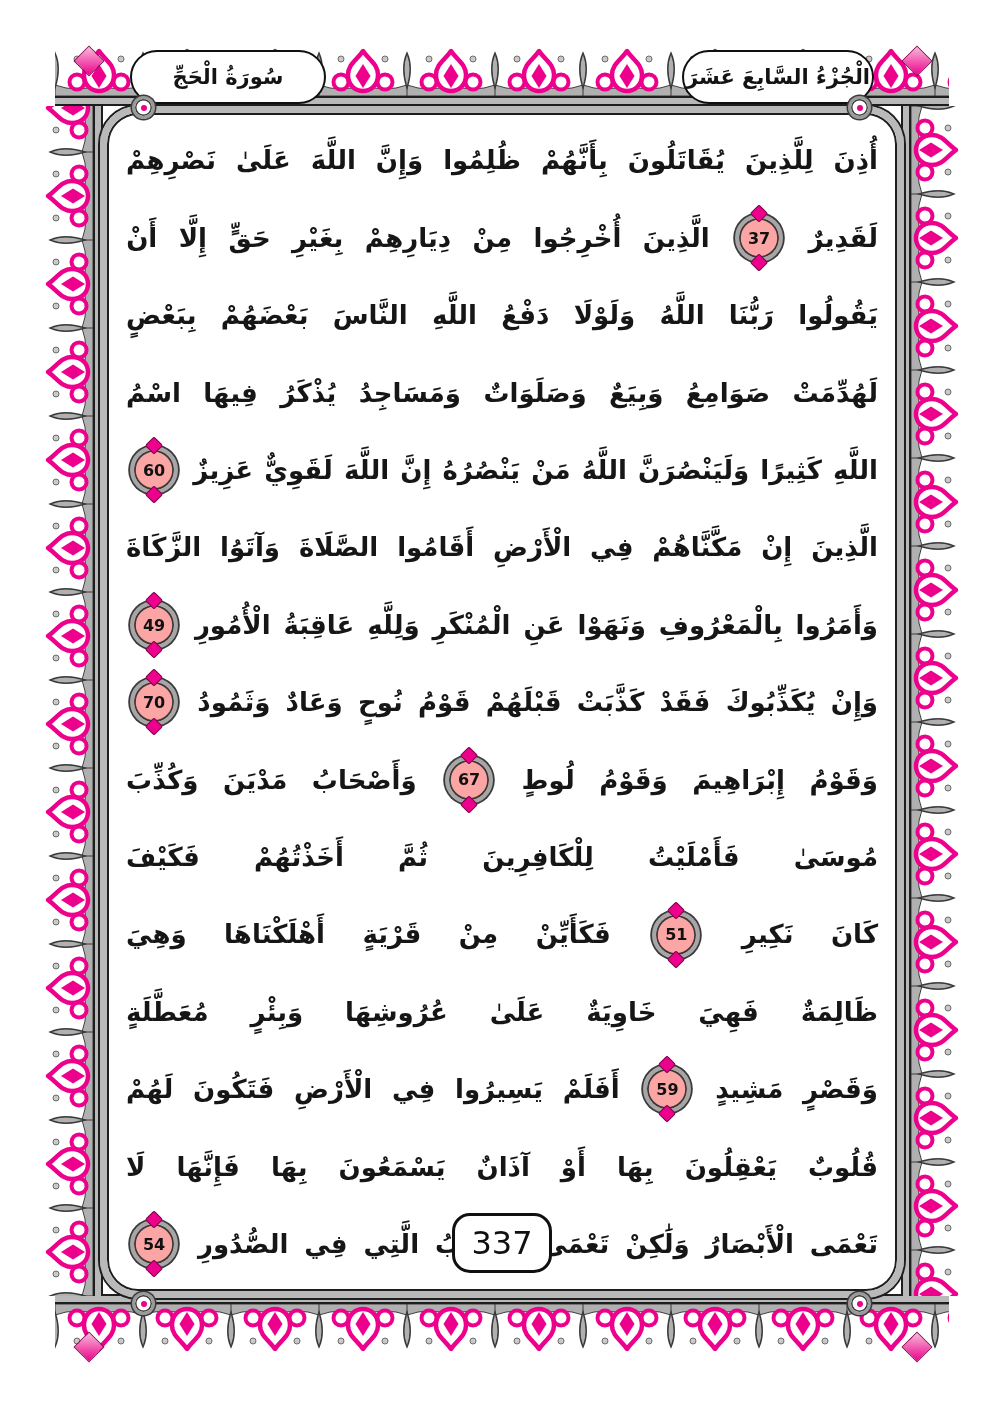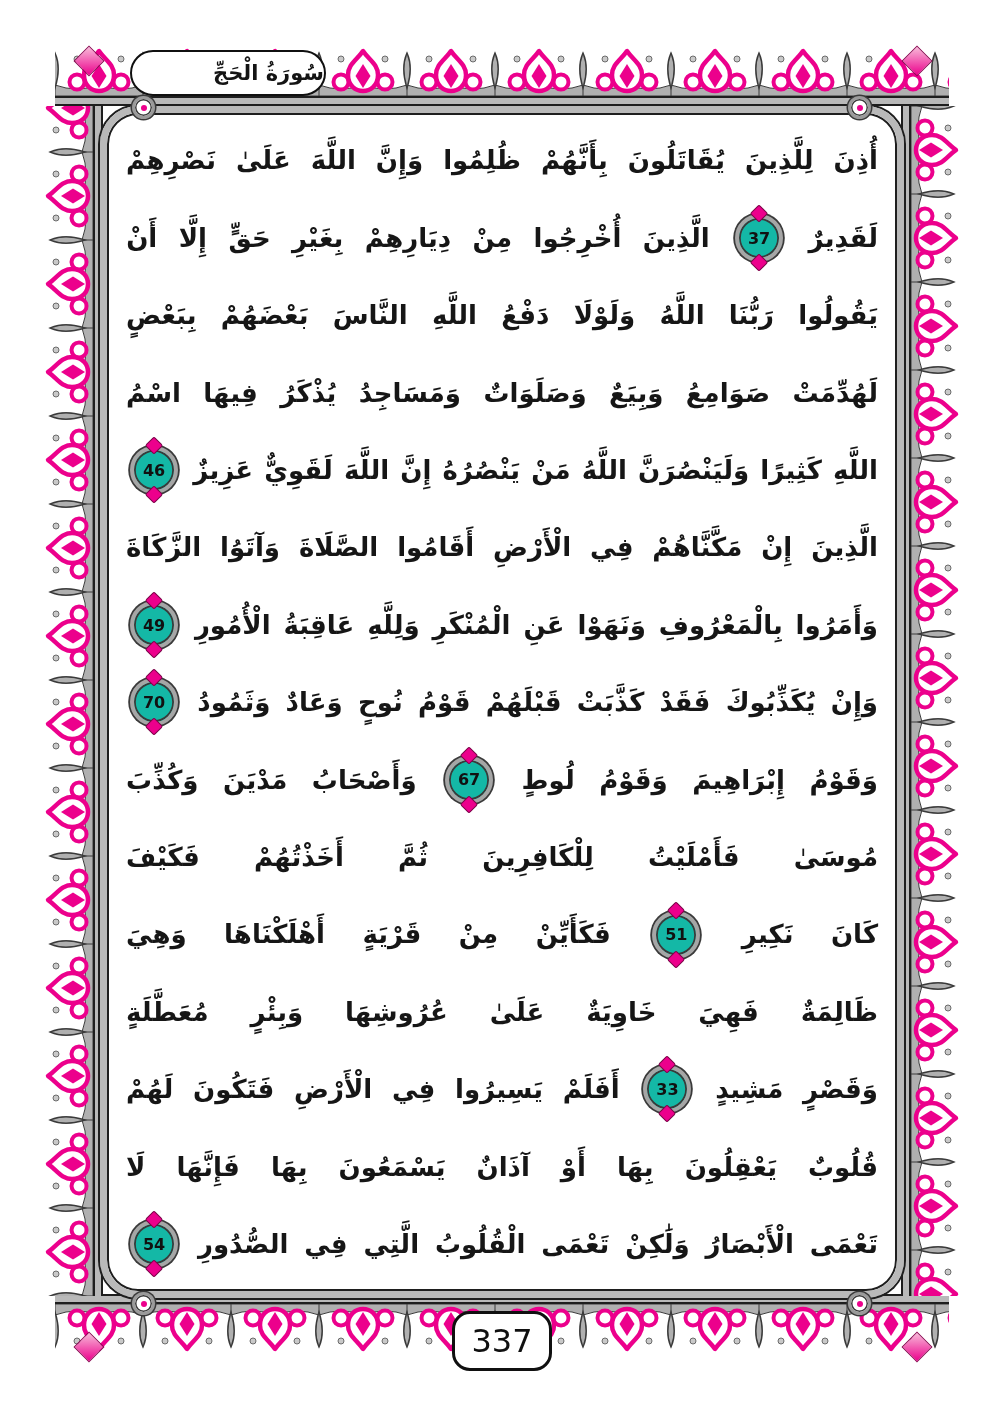--- a/index.html
+++ b/index.html
@@ -13,48 +13,48 @@
   .strip-bottom{left:55px;top:1294px;transform:scaleY(-1);}
   .strip-left{left:45px;top:1296px;transform-origin:0 0;transform:rotate(-90deg);}
   .strip-right{left:959px;top:106px;transform-origin:0 0;transform:rotate(90deg);}
 
   
   .frame{position:absolute;left:100px;top:106px;width:804px;height:1192px;box-sizing:border-box;
          border:7px solid #b9b9b9;border-radius:38px;z-index:2;background:transparent;
          box-shadow:0 0 0 2px #1e1e1e, inset 0 0 0 2px #1e1e1e;}
 
   
-  .cartouche{position:absolute;top:50px;height:46px;box-sizing:border-box;background:#fff;
+  .cartouche{position:absolute;top:50px;height:54px;box-sizing:border-box;background:#fff;
              border:2.5px solid #101010;border-radius:27px;display:flex;align-items:center;
-             justify-content:flex-start;direction:rtl;z-index:5;
+             justify-content:center;direction:rtl;z-index:5;
              font:700 21px "DejaVu Sans",sans-serif;color:#141414;}
   .cartouche-surah{left:130px;width:196px;}
   .cartouche-juz{left:682px;width:192px;}
 
   
   .text-area{position:absolute;left:126px;top:122px;width:752px;height:1166px;z-index:4;
              direction:rtl;}
   .qline{display:flex;justify-content:space-between;align-items:center;height:77.4px;
          font:700 26px/1.25 "DejaVu Sans",sans-serif;color:#161616;white-space:nowrap;}
   .word{flex:0 0 auto;}
 
   
   .marker{position:relative;flex:0 0 auto;width:48px;height:48px;border-radius:50%;
-          box-sizing:border-box;background:#14b8a6;border:4px solid #a6a6a6;
+          box-sizing:border-box;background:#fca5a5;border:4px solid #a6a6a6;
           box-shadow:0 0 0 1.8px #3a3a3a, inset 0 0 0 1.8px #3a3a3a;
           display:inline-flex;align-items:center;justify-content:center;
           font:700 16px "DejaVu Sans",sans-serif;color:#111;margin:0 4px;}
   .marker::before,.marker::after{content:"";position:absolute;left:50%;width:11px;height:11px;
           background:#EC008C;border:1px solid #7a0447;border-radius:2px;
           transform:translateX(-50%) rotate(45deg);}
   .marker::before{top:-11px;}
   .marker::after{bottom:-11px;}
 
   
-  .page-number{position:absolute;left:452px;top:1311px;width:100px;height:60px;box-sizing:border-box;
+  .page-number{position:absolute;left:452px;top:1213px;width:100px;height:60px;box-sizing:border-box;
                background:#fff;border:3px solid #101010;border-radius:18px;display:flex;
                align-items:center;justify-content:center;z-index:6;
                font:400 32px "DejaVu Sans",sans-serif;color:#101010;}
 
   
   .rosette{position:absolute;width:17px;height:17px;border-radius:50%;background:#fff;
            border:3.5px solid #9a9a9a;box-shadow:0 0 0 1.5px #3a3a3a, inset 0 0 0 1.5px #3a3a3a;
            z-index:6;}
   .rosette::after{content:"";position:absolute;left:50%;top:50%;width:6px;height:6px;
            transform:translate(-50%,-50%);border-radius:50%;background:#EC008C;}
@@ -122,20 +122,23 @@
   <div class="diamond diamond-bl"></div>
   <div class="diamond diamond-br"></div>
   <div class="rosette rosette-tl"></div>
   <div class="rosette rosette-tr"></div>
   <div class="rosette rosette-bl"></div>
   <div class="rosette rosette-br"></div>
 
   <div class="cartouche cartouche-surah">
     <span>سُورَةُ الْحَجِّ</span>
   </div>
+  <div class="cartouche cartouche-juz">
+    <span>الْجُزْءُ السَّابِعَ عَشَرَ</span>
+  </div>
 
   <div class="text-area">
       <div class="qline">
         <span class="word">أُذِنَ</span>
         <span class="word">لِلَّذِينَ</span>
         <span class="word">يُقَاتَلُونَ</span>
         <span class="word">بِأَنَّهُمْ</span>
         <span class="word">ظُلِمُوا</span>
         <span class="word">وَإِنَّ</span>
         <span class="word">اللَّهَ</span>
@@ -179,21 +182,21 @@
         <span class="word">اللَّهِ</span>
         <span class="word">كَثِيرًا</span>
         <span class="word">وَلَيَنْصُرَنَّ</span>
         <span class="word">اللَّهُ</span>
         <span class="word">مَنْ</span>
         <span class="word">يَنْصُرُهُ</span>
         <span class="word">إِنَّ</span>
         <span class="word">اللَّهَ</span>
         <span class="word">لَقَوِيٌّ</span>
         <span class="word">عَزِيزٌ</span>
-        <span class="marker">46</span>
+        <span class="marker">60</span>
       </div>
       <div class="qline">
         <span class="word">الَّذِينَ</span>
         <span class="word">إِنْ</span>
         <span class="word">مَكَّنَّاهُمْ</span>
         <span class="word">فِي</span>
         <span class="word">الْأَرْضِ</span>
         <span class="word">أَقَامُوا</span>
         <span class="word">الصَّلَاةَ</span>
         <span class="word">وَآتَوُا</span>
@@ -255,21 +258,21 @@
         <span class="word">فَهِيَ</span>
         <span class="word">خَاوِيَةٌ</span>
         <span class="word">عَلَىٰ</span>
         <span class="word">عُرُوشِهَا</span>
         <span class="word">وَبِئْرٍ</span>
         <span class="word">مُعَطَّلَةٍ</span>
       </div>
       <div class="qline">
         <span class="word">وَقَصْرٍ</span>
         <span class="word">مَشِيدٍ</span>
-        <span class="marker">33</span>
+        <span class="marker">59</span>
         <span class="word">أَفَلَمْ</span>
         <span class="word">يَسِيرُوا</span>
         <span class="word">فِي</span>
         <span class="word">الْأَرْضِ</span>
         <span class="word">فَتَكُونَ</span>
         <span class="word">لَهُمْ</span>
       </div>
       <div class="qline">
         <span class="word">قُلُوبٌ</span>
         <span class="word">يَعْقِلُونَ</span>

